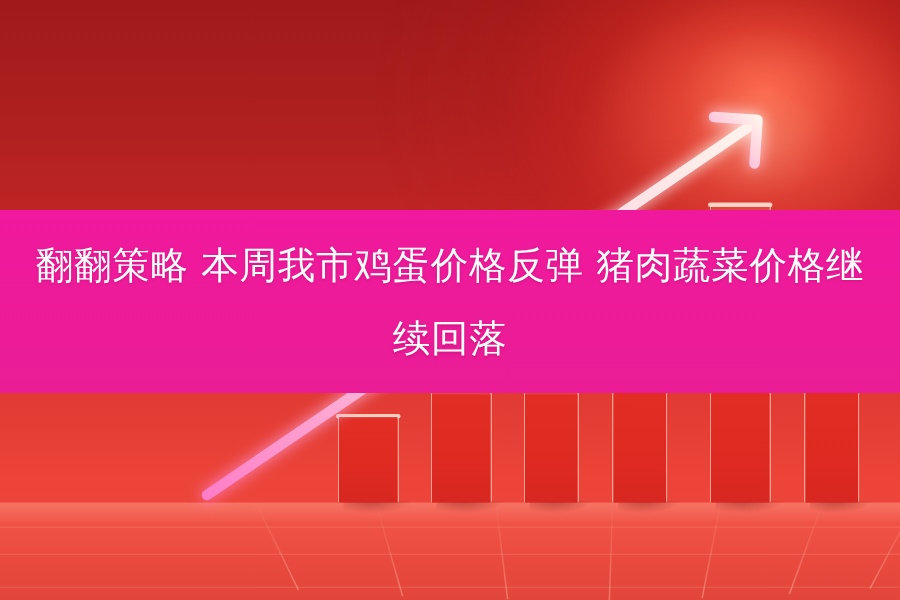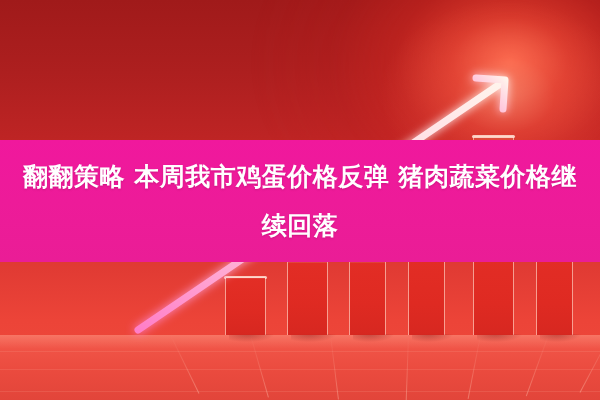--- a/index.html
+++ b/index.html
@@ -145,21 +145,21 @@
   .band-text {
     position: absolute;
     left: 0; right: 0;
     top: 140px; height: 122px;
     display: flex;
     flex-direction: column;
     align-items: center;
     justify-content: center;
     gap: 20px;
     color: #ffffff;
-    font-weight: 700;
+    font-weight: 400;
     font-size: 25px;
     line-height: 1.18;
     letter-spacing: .5px;
     text-shadow: 0 1px 2px rgba(140,0,80,.30);
   }
   .line1 { white-space: nowrap; padding: 0 6px; }
   .line2 { white-space: nowrap; }
 </style>
 <style>.bar::after{height:var(--solid);}</style></head>
 <body>

